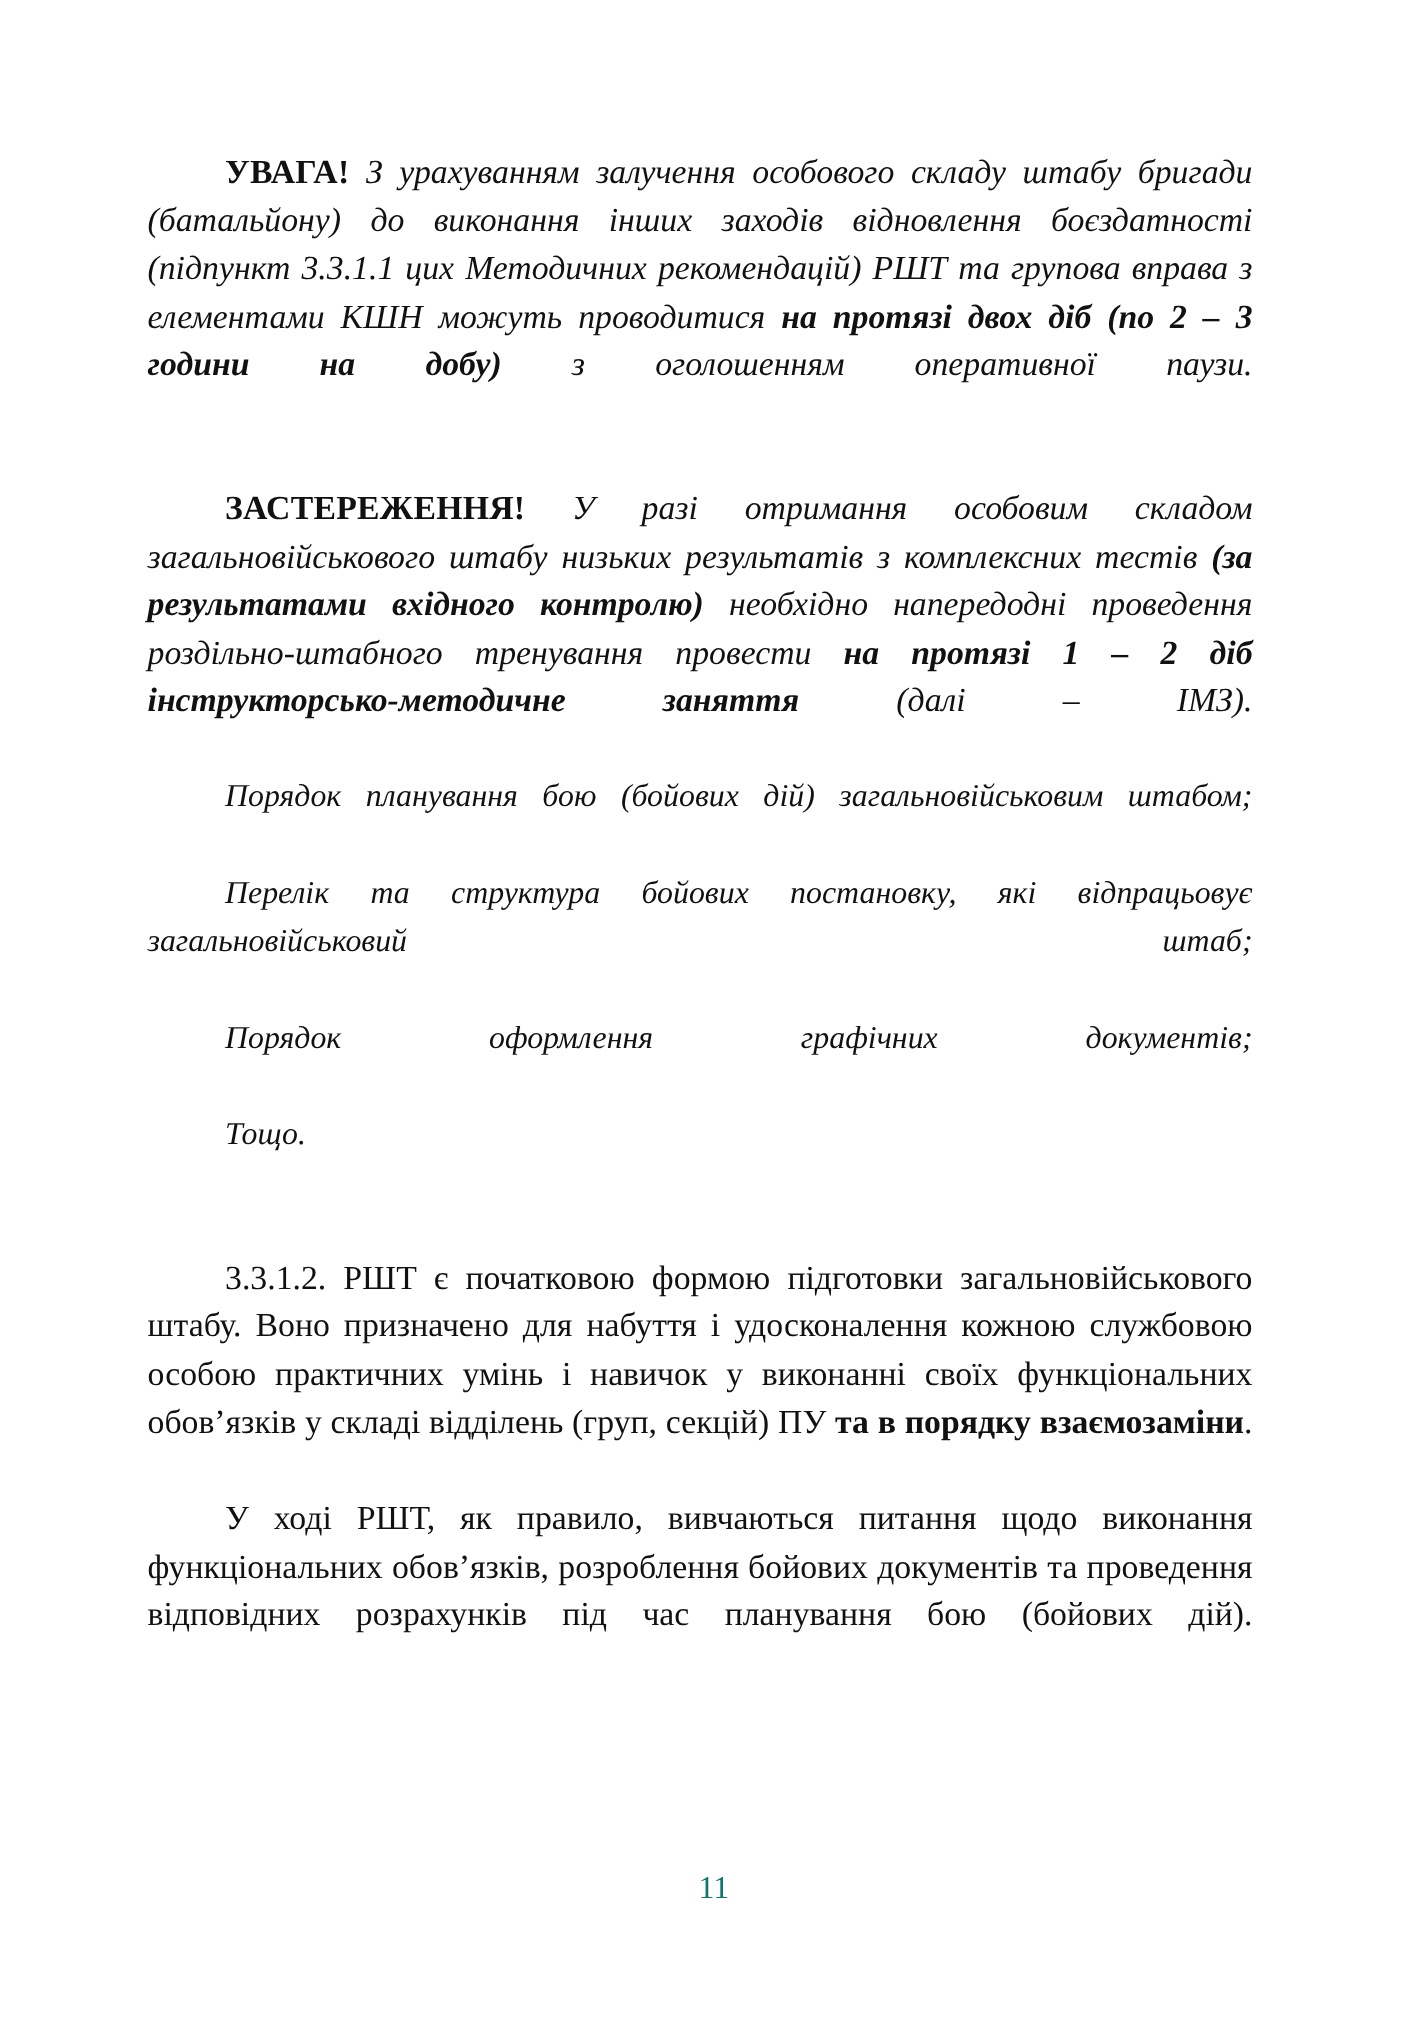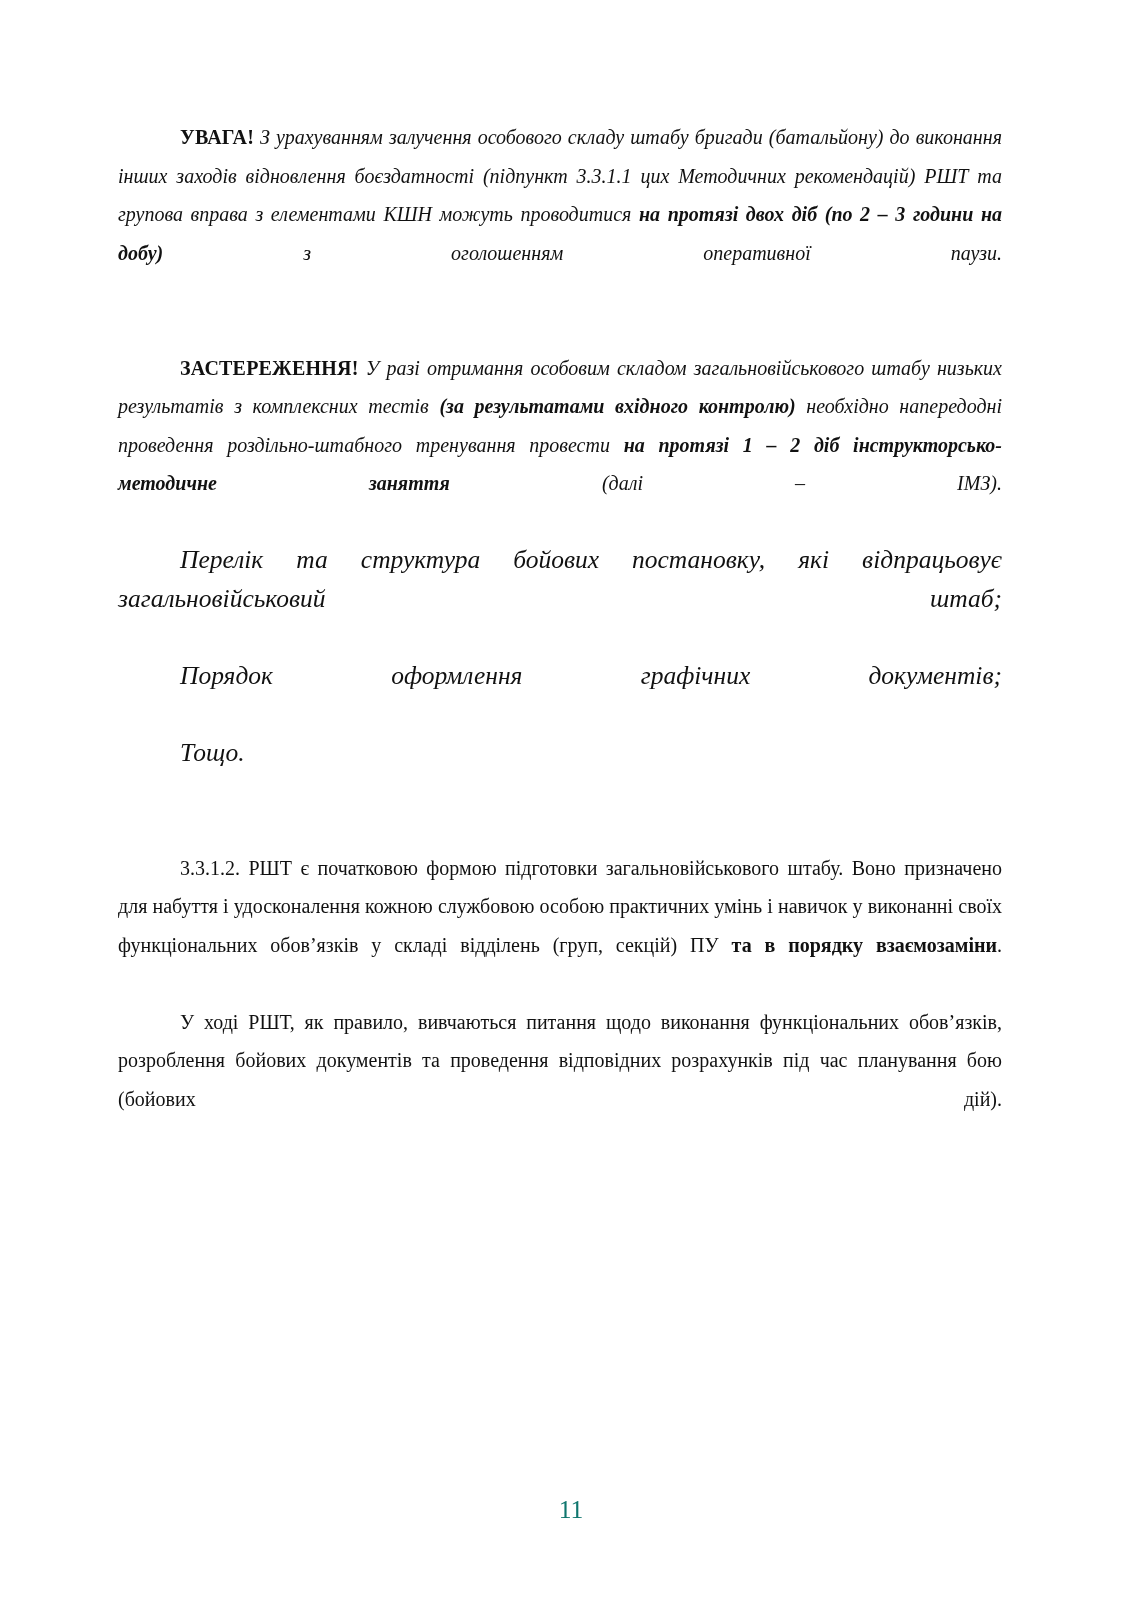--- a/index.html
+++ b/index.html
@@ -26,21 +26,21 @@
   .content {
     position: absolute;
     left: 118px;
     top: 118px;
     width: 884px;
   }
 
   
   p.para {
     margin: 0;
-    font-size: 20px;
+    font-size: 27px;
     line-height: 38.5px;
     text-align: justify;
     text-justify: inter-word;
     hyphens: none;
   }
   p.para.indent {
     text-indent: 62px;
   }
 
   
@@ -104,20 +104,21 @@
 <div class="page">
   <div class="content">
 
     <p class="para indent ital"><span class="caps-bold">УВАГА!</span><span> З урахуванням залучення особового складу штабу бригади (батальйону) до виконання інших заходів відновлення боєздатності (підпункт 3.3.1.1 цих Методичних рекомендацій) РШТ та групова вправа з елементами КШН можуть проводитися </span><span class="bi">на протязі двох діб (по 2 – 3 години на добу)</span><span> з оголошенням оперативної паузи.</span></p>
 
     <div class="gap-lg"></div>
 
     <p class="para indent ital"><span class="caps-bold">ЗАСТЕРЕЖЕННЯ!</span><span> У разі отримання особовим складом загальновійськового штабу низьких результатів з комплексних тестів </span><span class="bi">(за результатами вхідного контролю)</span><span> необхідно напередодні проведення роздільно-штабного тренування провести </span><span class="bi">на протязі 1 – 2 діб інструкторсько-методичне заняття</span><span> (далі – ІМЗ).</span></p>
 
 
+    <p class="listline"><span>Порядок планування бою (бойових дій) загальновійськовим штабом;</span></p>
     <p class="listline"><span>Перелік та структура бойових постановку, які відпрацьовує загальновійськовий штаб;</span></p>
     <p class="listline"><span>Порядок оформлення графічних документів;</span></p>
     <p class="listline"><span>Тощо.</span></p>
 
     <div class="gap-lg"></div>
 
     <p class="para indent upright"><span>3.3.1.2.</span><span> РШТ є початковою формою підготовки загальновійськового штабу. Воно призначено для набуття і удосконалення кожною службовою особою практичних умінь і навичок у виконанні своїх функціональних обов’язків у складі відділень (груп, секцій) ПУ </span><span class="b">та в порядку взаємозаміни</span><span>.</span></p>
     <p class="para indent upright"><span>У ході РШТ, як правило, вивчаються питання щодо виконання функціональних обов’язків, розроблення бойових документів та проведення відповідних розрахунків під час планування бою (бойових дій).</span></p>
 
   </div>

